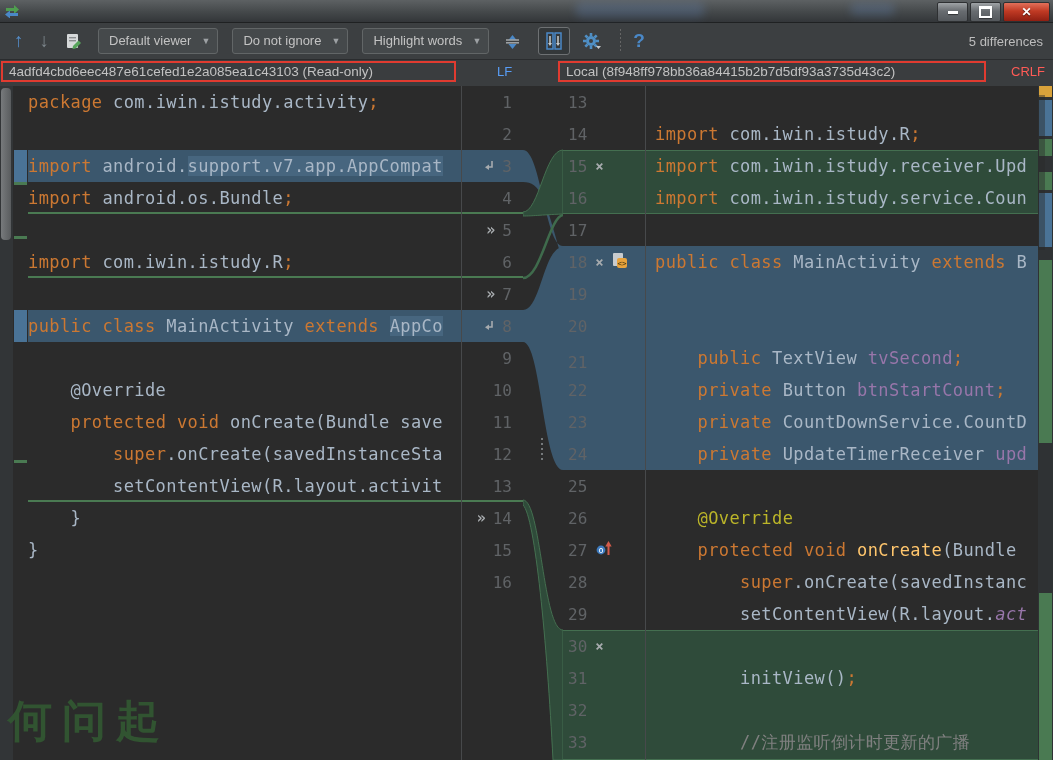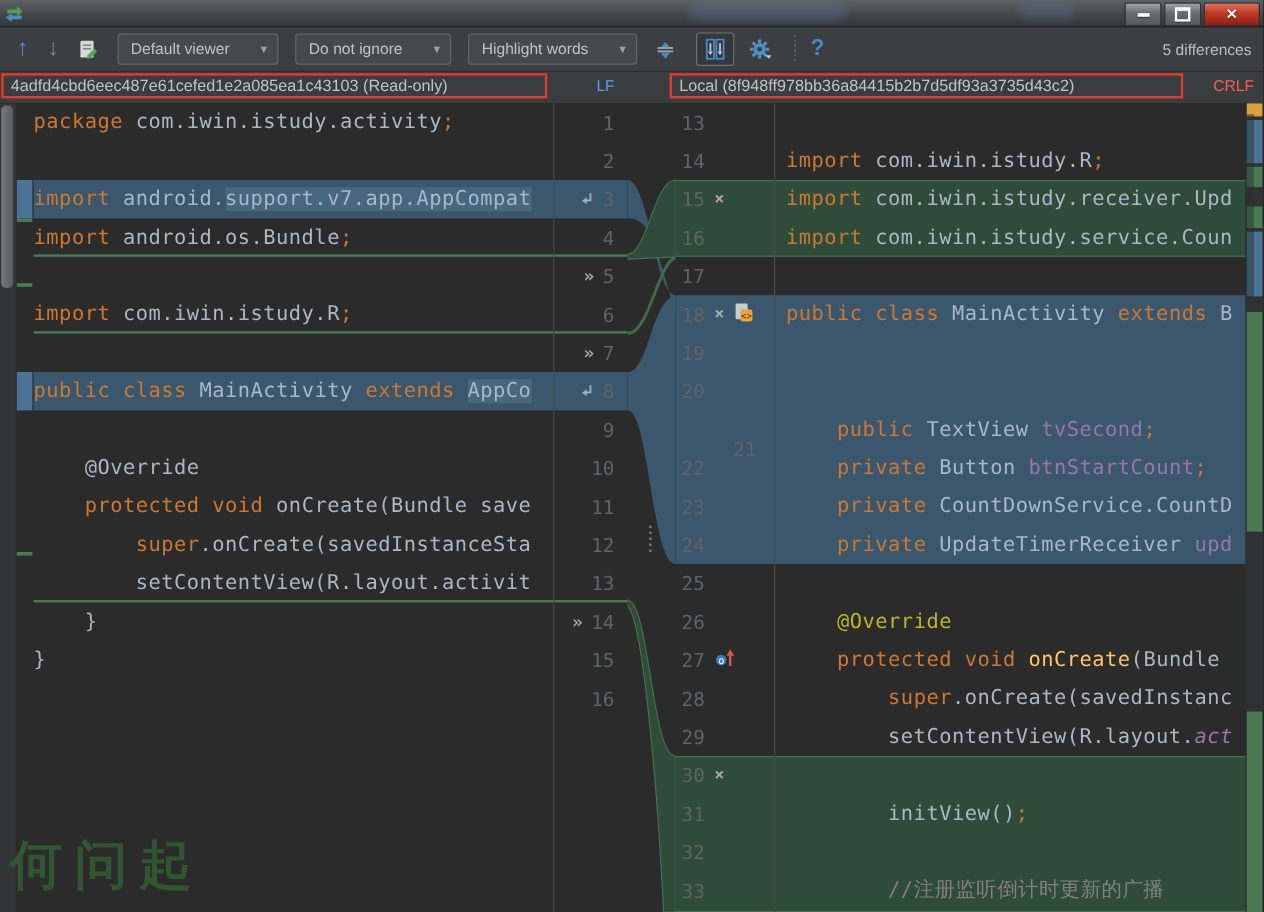--- a/index.html
+++ b/index.html
@@ -19,21 +19,21 @@
   .wbtn .bar{width:10px;height:3px;background:#fff;box-shadow:0 1px 1px rgba(0,0,0,.5);}
   .wbtn .box{width:9px;height:7px;border:2px solid #fff;border-top-width:3px;box-shadow:0 1px 1px rgba(0,0,0,.4);}
   .wbtn .x{color:#fff;font-size:12px;font-weight:bold;text-shadow:0 1px 1px rgba(0,0,0,.6);line-height:1;}
   
   #toolbar{position:absolute;left:0;top:23px;width:1053px;height:37px;background:#3c3f41;
     border-bottom:1px solid #2a2c2e;display:flex;align-items:center;padding-left:14px;box-sizing:border-box;color:#bbb;}
   .tool-ico{margin-right:16px;flex:0 0 auto;display:flex;align-items:center;}
   .arrow-up{color:#548cc7;font-size:19px;font-weight:bold;}
   .arrow-down{color:#7d868c;font-size:19px;font-weight:bold;}
   .dd{position:relative;height:24px;line-height:24px;background:#45494b;border:1px solid #626667;
-    border-radius:3px;padding:0 40px 0 10px;font-size:13px;color:#c3c3c3;margin-right:14px;white-space:nowrap;}
+    border-radius:3px;padding:0 26px 0 10px;font-size:13px;color:#c3c3c3;margin-right:14px;white-space:nowrap;}
   .dd .caret{position:absolute;right:7px;top:0;font-size:9px;color:#9da1a4;}
   .panel-btn{width:30px;height:26px;border:1px solid #6e7173;border-radius:3px;background:#34383a;
     display:flex;align-items:center;justify-content:center;margin-right:12px;}
   .dotted-sep{width:1px;height:24px;margin:0 12px 0 2px;background:repeating-linear-gradient(#666 0 2px,transparent 2px 4px);}
   .help-q{color:#4a88c7;font-size:19px;font-weight:bold;}
   #diff-count{margin-left:auto;margin-right:10px;font-size:13px;color:#bdbdbd;}
   
   #headers{position:absolute;left:0;top:60px;width:1053px;height:26px;background:#3a3d3f;border-bottom:1px solid #242628;}
   .ann-box{position:absolute;top:1px;height:21px;border:2px solid #e03b30;box-sizing:border-box;
     font-size:13.5px;color:#c2c2c2;line-height:17px;padding-left:6px;white-space:nowrap;overflow:hidden;}
@@ -312,21 +312,21 @@
               <rect x="5" y="6" width="10" height="10" rx="2" fill="#e8a33d"></rect>
               <text x="10" y="13.5" font-size="7.5" fill="#4b3a10" text-anchor="middle" font-family="monospace">&lt;&gt;</text>
             </svg></span>
         </div>
         <div class="grow" style="top: 192px;">
           <span>19</span>
         </div>
         <div class="grow" style="top: 224px;">
           <span>20</span>
         </div>
-        <div class="grow" style="top: 272px; margin-left: 43px;">
+        <div class="grow" style="top: 260px;">
           <span>21</span>
         </div>
         <div class="grow" style="top: 288px;">
           <span>22</span>
         </div>
         <div class="grow" style="top: 320px;">
           <span>23</span>
         </div>
         <div class="grow" style="top: 352px;">
           <span>24</span>

